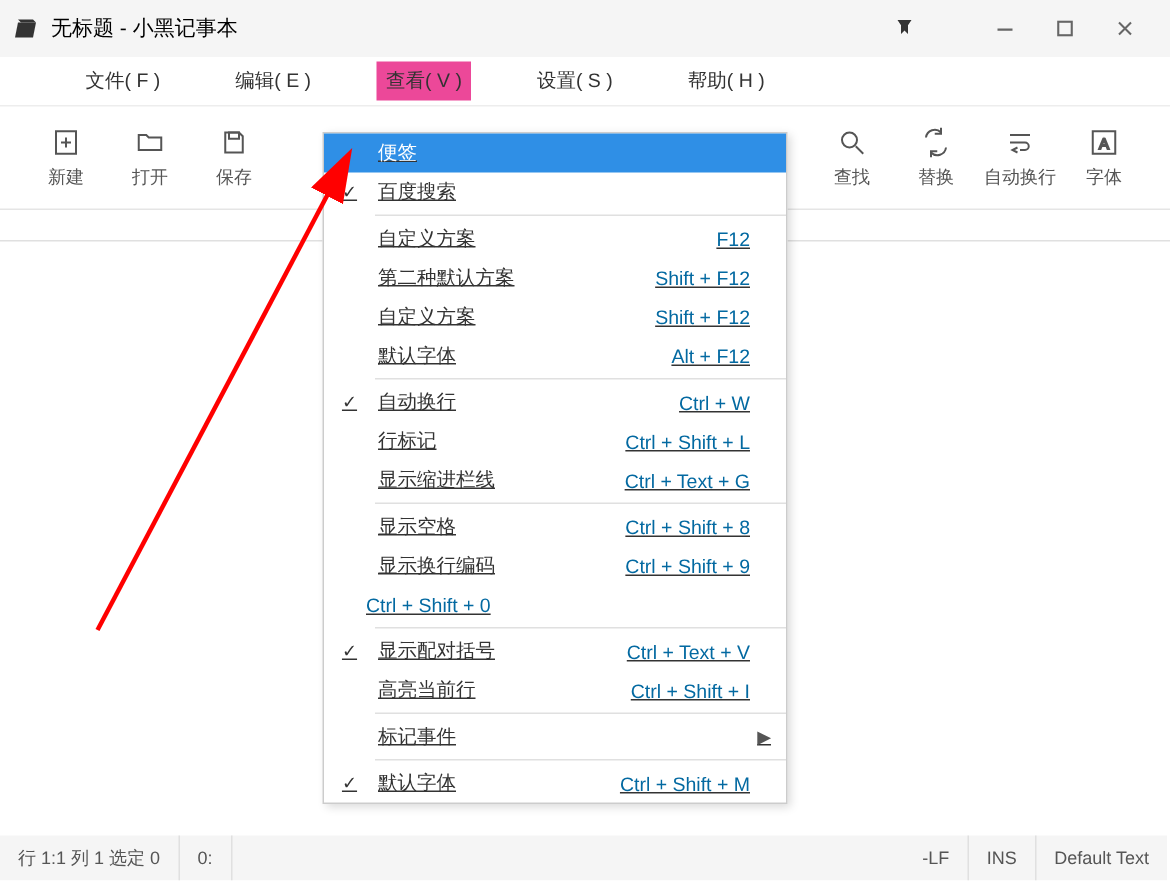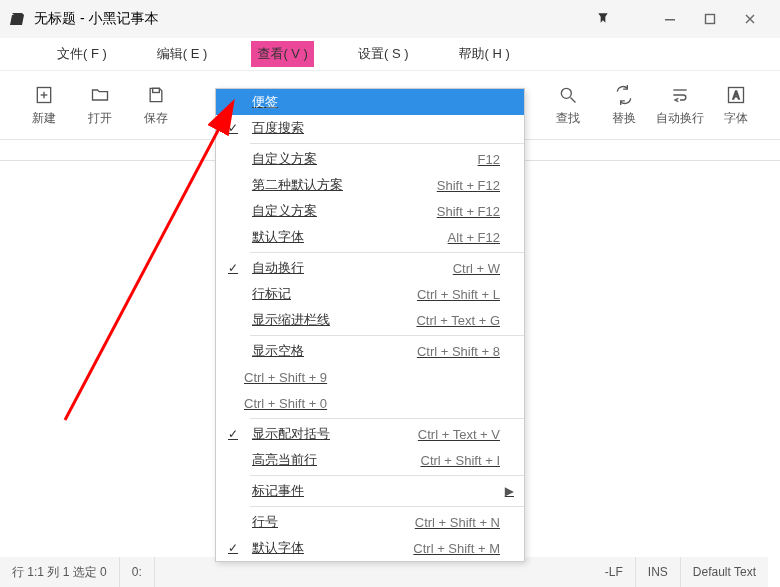--- a/index.html
+++ b/index.html
@@ -21,32 +21,32 @@
   
   .toolbar { height: 70px; display: flex; align-items: center; padding: 0 16px; border-bottom: 1px solid #e5e5e5; border-top: 1px solid #ededed; }
   .tb-btn { display: flex; flex-direction: column; align-items: center; justify-content: center; width: 56px; height: 56px; font-size: 12px; color: #555; cursor: pointer; }
   .tb-btn .ico { width: 22px; height: 22px; display: flex; align-items: center; justify-content: center; margin-bottom: 4px; color: #555; }
   .tb-spacer { flex: 1; }
 
   
   .editor { position: absolute; left: 0; right: 0; top: 160px; bottom: 30px; background: #ffffff; border-top: 1px solid #e0e0e0; }
 
   
-  .statusbar { position: absolute; left: 0; right: 12px; bottom: 0; height: 30px; background: #f5f5f5; display: flex; align-items: center; font-size: 12px; color: #555; }
+  .statusbar { position: absolute; left: 0; right: 2px; bottom: 0; height: 30px; background: #f5f5f5; display: flex; align-items: center; font-size: 12px; color: #555; }
   .statusbar .cell { padding: 0 12px; height: 100%; display: flex; align-items: center; border-right: 1px solid #e0e0e0; white-space: nowrap; }
   .statusbar .cell.noborder { border-right: none; }
   .statusbar .fill { flex: 1; }
 
   
   .dropdown { position: absolute; left: 215px; top: 88px; width: 310px; background: #ffffff; border: 1px solid #cccccc; box-shadow: 2px 2px 6px rgba(0,0,0,0.15); z-index: 100; text-decoration: underline; }
   .dd-sep { height: 1px; background: #e0e0e0; margin: 2px 0 2px 34px; }
   .dd-item { height: 26px; display: flex; align-items: center; padding: 0 10px 0 6px; cursor: pointer; font-size: 13px; color: #333; }
   .dd-item .chk { width: 22px; text-align: center; font-size: 12px; color: #333; }
   .dd-item .lbl { flex: 1; padding-left: 8px; }
-  .dd-item .sc  { color: #737373; font-size: 13px; }
+  .dd-item .sc  { color: #0369a1; font-size: 13px; }
   .dd-item .sub { width: 14px; text-align: right; color: #555; font-size: 12px; }
   .dd-item.selected { background: #2f8fe6; color: #ffffff; }
 
   
   .arrow-svg { position: absolute; left: 0; top: 0; pointer-events: none; z-index: 200; }
 
   
   svg.stroke * { stroke: currentColor; fill: none; stroke-width: 1.6; }
   svg.fill * { fill: currentColor; }
 </style>
@@ -223,20 +223,21 @@
     </div>
     <div class="dd-sep"></div>
     <div class="dd-item">
       <span class="chk"></span>
       <span class="lbl">显示空格</span>
       <span class="sc">Ctrl + Shift + 8</span>
       <span class="sub"></span>
     </div>
     <div class="dd-item">
       <span class="chk"></span>
+      <span class="lbl">显示换行编码</span>
       <span class="sc">Ctrl + Shift + 9</span>
       <span class="sub"></span>
     </div>
     <div class="dd-item">
       <span class="chk"></span>
       <span class="sc">Ctrl + Shift + 0</span>
       <span class="sub"></span>
     </div>
     <div class="dd-sep"></div>
     <div class="dd-item">
@@ -252,26 +253,20 @@
       <span class="sub"></span>
     </div>
     <div class="dd-sep"></div>
     <div class="dd-item">
       <span class="chk"></span>
       <span class="lbl">标记事件</span>
       <span class="sc"></span>
       <span class="sub">▶</span>
     </div>
     <div class="dd-sep"></div>
-    <div class="dd-item">
-      <span class="chk"></span>
-      <span class="lbl">行号</span>
-      <span class="sc">Ctrl + Shift + N</span>
-      <span class="sub"></span>
-    </div>
     <div class="dd-item">
       <span class="chk">✓</span>
       <span class="lbl">默认字体</span>
       <span class="sc">Ctrl + Shift + M</span>
       <span class="sub"></span>
     </div>
   </div>
 
 <div class="statusbar">
   <span class="cell">行 1:1  列 1  选定 0</span>

